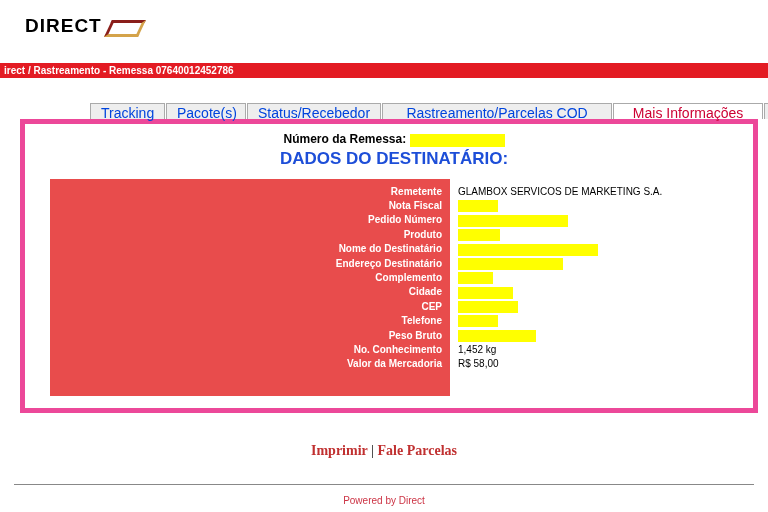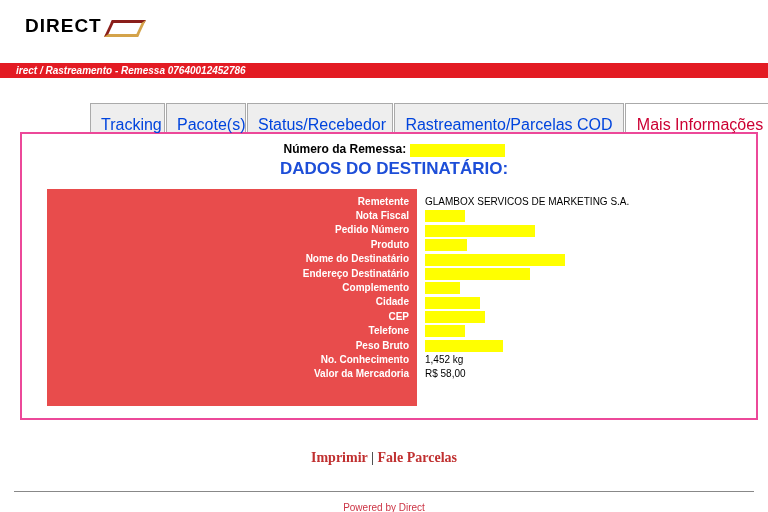--- a/index.html
+++ b/index.html
@@ -3,42 +3,42 @@
 <meta charset="utf-8">
 <style>
   * { box-sizing: border-box; margin: 0; padding: 0; }
   body { font-family: Verdana, Arial, sans-serif; font-size: 11px; background: #fff; color: #000; }
   
   .header { height: 63px; background: #fff; padding: 15px 0 0 25px; }
   .logo { display: flex; align-items: flex-end; gap: 6px; }
   .logo-text { font-weight: bold; font-size: 19px; letter-spacing: 1px; color: #000; font-family: Arial, sans-serif;}
   .logo-shape { width: 34px; height: 17px; border: 3px solid; border-top-color: #8a1e1a; border-left-color: #8a1e1a; border-right-color: #d4a34a; border-bottom-color: #d4a34a; transform: skewX(-25deg); }
   
-  .redbar { background: #e31b23; color: #fff; font-size: 10px; padding: 2px 16px; height: 15px; font-weight: bold; font-style: italic; }
+  .redbar { background: #e31b23; color: #fff; font-size: 10px; padding: 2px 4px; height: 15px; font-weight: bold; }
   
   .page { padding: 25px 10px 10px 10px; }
   
   .tabs { display: flex; margin-left: 80px; gap: 1px; }
-  .tab { background: #eee; border: 1px solid #aaa; border-bottom: none; padding: 14px 10px; font-size: 16px; color: #0044dd; text-align: center; cursor: pointer; height: 16px; line-height: 14px; }
+  .tab { background: #eee; border: 1px solid #aaa; border-bottom: none; padding: 2px 10px; font-size: 14px; color: #0044dd; text-align: center; cursor: pointer; height: 16px; line-height: 14px; }
   .tab.t1 { width: 75px; }
   .tab.t2 { width: 80px; }
   .tab.t3 { width: 146px; }
   .tab.t4 { flex: 0 0 230px; }
   .tab.t5 { flex: 0 0 150px; background: #fff; color: #c03; }
   .tab.t6 { width: 35px; }
   
-  .card { border: 2px solid #ec4899; margin-left: 10px; background: #fff; padding: 8px 15px 12px 25px; }
+  .card { border: 5px solid #ec4899; margin-left: 10px; background: #fff; padding: 8px 15px 12px 25px; }
   
   .title-row { text-align: center; margin-bottom: 2px; }
   .title-label { font-weight: bold; font-size: 12px; color: #000; }
   .title-val { background: #ffff00; display: inline-block; width: 95px; height: 13px; vertical-align: middle; }
   .subtitle { text-align: center; color: #1d4ed8; font-weight: bold; font-size: 17px; margin-bottom: 10px; }
   
   .data-block { display: flex; }
-  .leftred { width: 370px; background: #e84c4c; padding: 6px 8px 10px 0; text-align: right; }
+  .leftred { width: 400px; background: #e84c4c; padding: 6px 8px 10px 0; text-align: right; }
   .leftred .lbl { color: #fff; font-weight: bold; font-size: 10px; height: 14.4px; line-height: 14.4px; }
   .rightcol { flex: 1; padding: 6px 0 10px 8px; }
   .rightcol .val { height: 14.4px; line-height: 14.4px; font-size: 10px; }
   .yellowblk { background: #ffff00; display: inline-block; height: 12px; vertical-align: middle; }
   
   .footer-links { text-align: center; margin-top: 30px; font-family: Georgia, serif; font-size: 14px; color: #c03030; }
   .footer-links a { color: #c03030; text-decoration: none; font-weight: bold; cursor: pointer; }
   .footer-links .sep { color: #000; font-weight: normal; }
   
   .hr { border: 0; border-top: 1px solid #888; margin: 25px 4px 10px 4px; }

